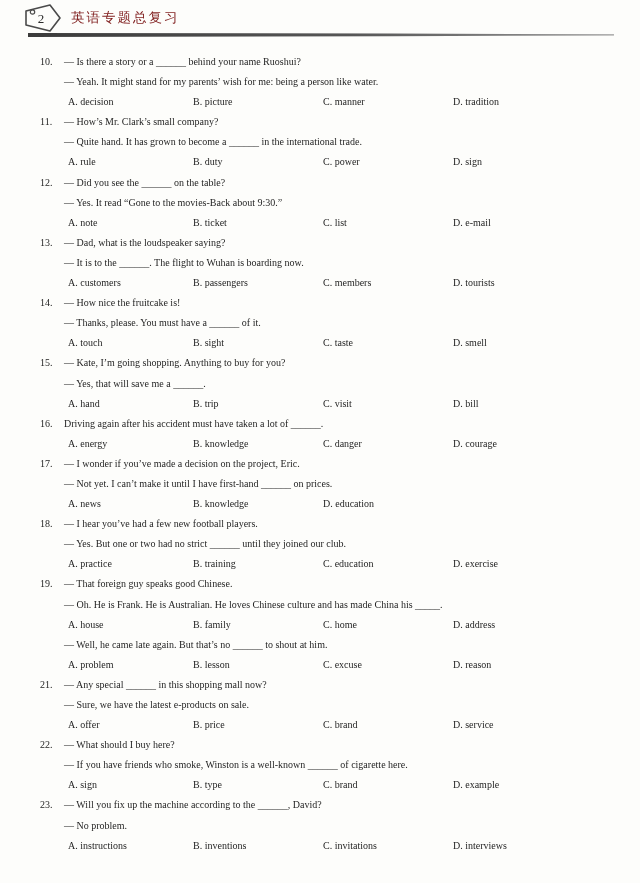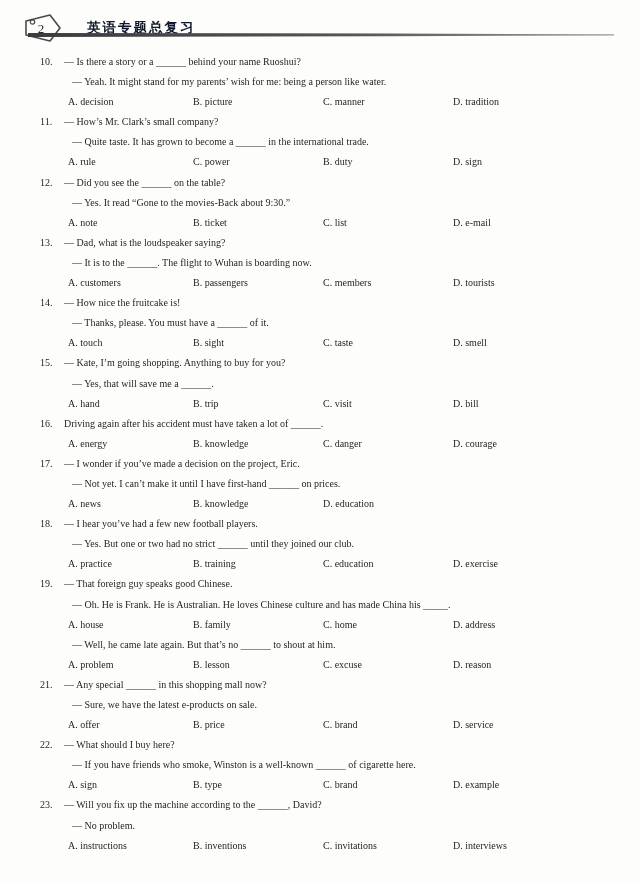--- a/index.html
+++ b/index.html
@@ -10,41 +10,41 @@
     color:#1f1f1f;
     overflow:hidden;
     position:relative;
   }
   .header {
     position:absolute; top:3px; left:24px;
     display:flex; align-items:center; gap:9px;
   }
   .tag-icon { width:38px; height:30px; }
   .page-title {
-    margin:16px;
+    margin:0;
     font-size:13.5px;
-    font-weight:bold;
+    font-weight:normal;
     font-family:"DejaVu Sans", sans-serif;
-    color:#0f172a;
+    color:#7f1d1d;
     letter-spacing:2px;
   }
   .rule {
     position:absolute; left:28px; top:33px;
     width:586px; height:4px;
     background:linear-gradient(to right, #3b3b3b, #565656 55%, #9a9a9a 100%);
     clip-path:polygon(0 0, 62% 12%, 100% 32%, 100% 62%, 62% 82%, 0 100%);
   }
   .content {
     position:absolute; top:52px; left:40px; right:6px;
     font-size:10px;
     line-height:20.1px;
   }
   .qline { white-space:nowrap; }
   .qnum { display:inline-block; width:24px; }
-  .cont { margin-left:32px; }
+  .cont { margin-left:24px; }
   .opts { display:flex; margin-left:28px; white-space:nowrap;justify-content:flex-end; }
   .opt0 { width:125px; }
   .opt1 { width:130px; }
   .opt2 { width:130px; }
   .opt3 { flex:1; }
   .ul { text-underline-offset:2px; }
 </style>
 </head>
 <body>
 
@@ -65,25 +65,25 @@
       <div class="qline cont">— Yeah. It might stand for my parents’ wish for me: being a person like water.</div>
       <div class="opts">
         <span class="opt opt0">A. decision</span>
         <span class="opt opt1">B. picture</span>
         <span class="opt opt2">C. manner</span>
         <span class="opt opt3">D. tradition</span>
       </div>
     </div>
     <div class="q">
       <div class="qline"><span class="qnum">11.</span><span class="qtext">— How’s Mr. Clark’s small company?</span></div>
-      <div class="qline cont">— Quite taste. It has grown to become a ______ in the international trade.</div>
+      <div class="qline cont">— Quite hand. It has grown to become a ______ in the international trade.</div>
       <div class="opts">
         <span class="opt opt0">A. rule</span>
+        <span class="opt opt1">B. duty</span>
         <span class="opt opt2">C. power</span>
-        <span class="opt opt1">B. duty</span>
         <span class="opt opt3">D. sign</span>
       </div>
     </div>
     <div class="q">
       <div class="qline"><span class="qnum">12.</span><span class="qtext">— Did you see the ______ on the table?</span></div>
       <div class="qline cont">— Yes. It read “Gone to the movies-Back about 9:30.”</div>
       <div class="opts">
         <span class="opt opt0">A. note</span>
         <span class="opt opt1">B. ticket</span>
         <span class="opt opt2">C. list</span>

